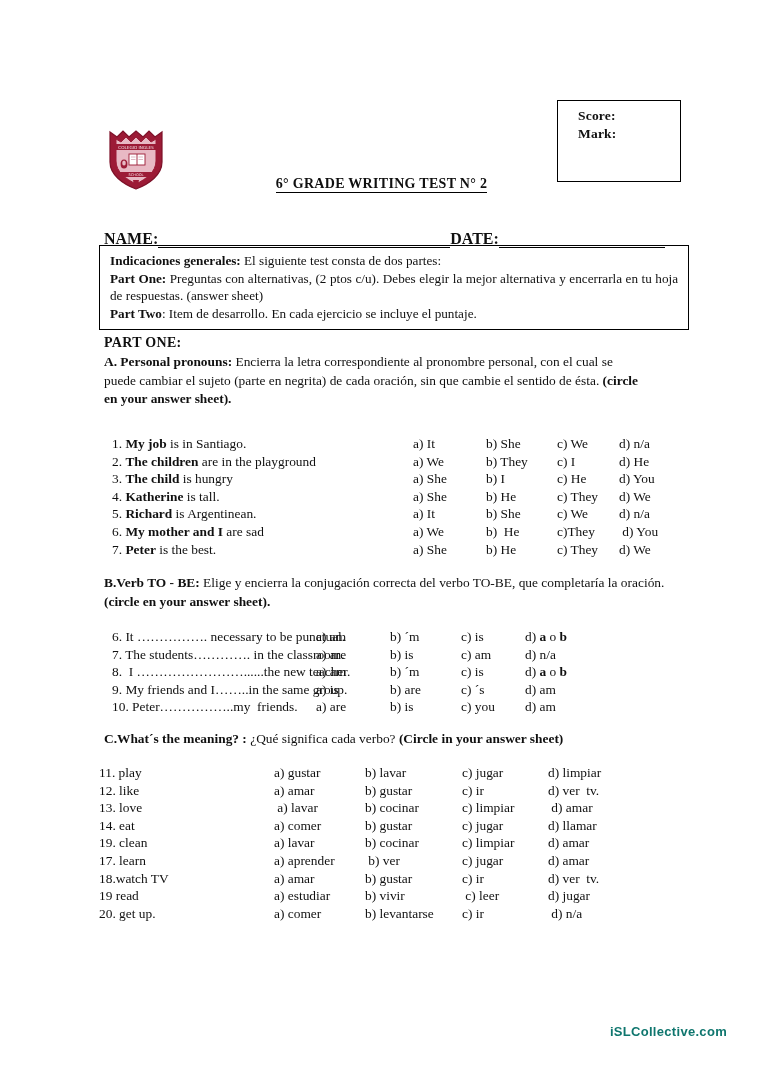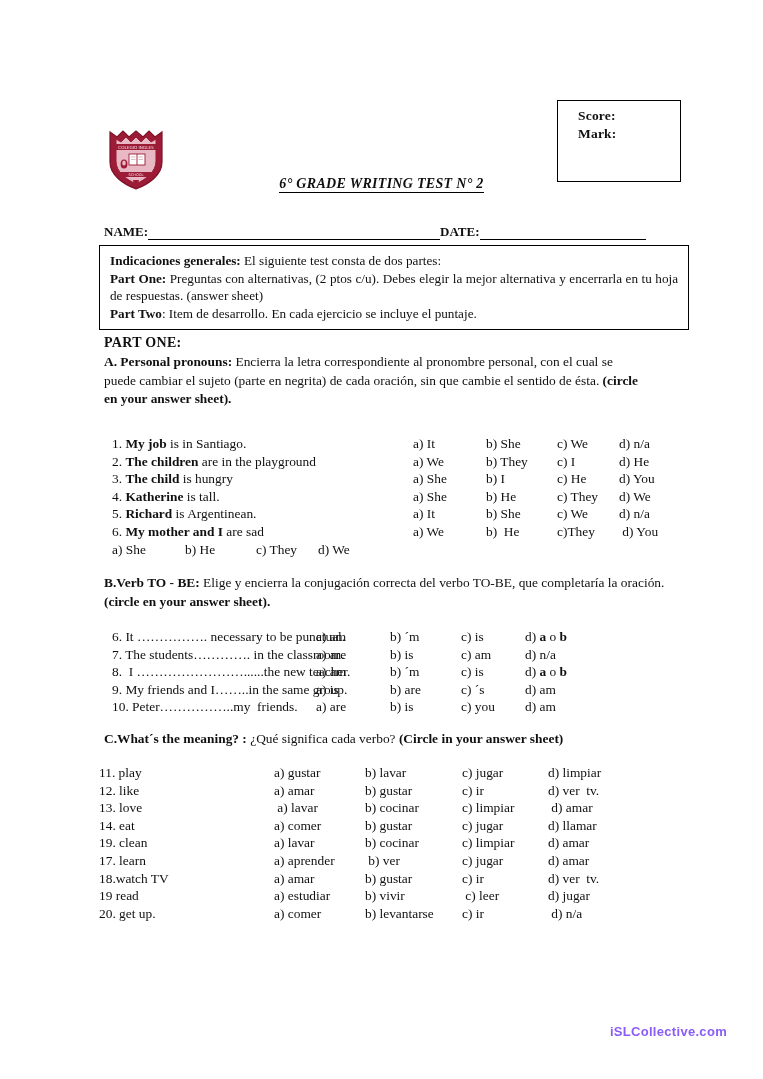--- a/index.html
+++ b/index.html
@@ -51,29 +51,28 @@
     top: 176px;
     width: 763px;
     text-align: center;
     font-size: 14px;
     font-weight: bold;
     letter-spacing: .3px;
   }
   .doc-title span {
     border-bottom: 1.6px solid #000;
     padding-bottom: 1px;
-    font-style: italic;
   }
 
   .name-date {
     position: absolute;
     left: 104px;
-    top: 224px;
+    top: 230px;
     width: 576px;
-    font-size: 13px;
+    font-size: 16px;
     font-weight: bold;
     display: flex;
     align-items: flex-end;
   }
   .nd-label { white-space: pre; }
   .nd-rule {
     flex: 0 0 auto;
     border-bottom: 1.5px solid #000;
     height: 15px;
   }
@@ -168,21 +167,21 @@
   #list-c .o2 { width: 86px; }
   #list-c .o3 { width: 80px; }
 
   .watermark {
     position: absolute;
     right: 36px;
     top: 1024px;
     font-family: "Liberation Sans", sans-serif;
     font-size: 13px;
     font-weight: bold;
-    color: #8b5cf6;
+    color: #0f766e;
     letter-spacing: .3px;
   }
 </style>
 </head>
 <body>
 
 <div class="page">
 
   <div class="score-box">
     <div class="line">Score:</div>
@@ -240,21 +239,21 @@
     <span class="b">A. Personal pronouns:</span><span> Encierra la letra correspondiente al pronombre personal, con el cual se puede  cambiar el sujeto (parte en negrita)  de cada oración, sin que cambie el sentido de ésta.  </span><span class="b">(circle en your answer sheet).</span>
   </div>
 
   <div class="qlist" id="list-a">
       <div class="qrow"><span class="qtext"><span>1. </span><b>My job</b><span> is in Santiago.</span></span><span class="opt o0">a) It</span><span class="opt o1">b) She</span><span class="opt o2">c) We</span><span class="opt o3">d) n/a</span></div>
       <div class="qrow"><span class="qtext"><span>2. </span><b>The children</b><span> are in the playground</span></span><span class="opt o0">a) We</span><span class="opt o1">b) They</span><span class="opt o2">c) I</span><span class="opt o3">d) He</span></div>
       <div class="qrow"><span class="qtext"><span>3. </span><b>The child</b><span> is hungry</span></span><span class="opt o0">a) She</span><span class="opt o1">b) I</span><span class="opt o2">c) He</span><span class="opt o3">d) You</span></div>
       <div class="qrow"><span class="qtext"><span>4. </span><b>Katherine</b><span> is tall.</span></span><span class="opt o0">a) She</span><span class="opt o1">b) He</span><span class="opt o2">c) They</span><span class="opt o3">d) We</span></div>
       <div class="qrow"><span class="qtext"><span>5. </span><b>Richard</b><span> is Argentinean.</span></span><span class="opt o0">a) It</span><span class="opt o1">b) She</span><span class="opt o2">c) We</span><span class="opt o3">d) n/a</span></div>
       <div class="qrow"><span class="qtext"><span>6. </span><b>My mother and I</b><span> are sad</span></span><span class="opt o0">a) We</span><span class="opt o1">b)  He</span><span class="opt o2">c)They</span><span class="opt o3"> d) You</span></div>
-      <div class="qrow"><span class="opt o0">a) She</span><span class="opt o1">b) He</span><span class="opt o2">c) They</span><span class="opt o3">d) We</span></div>
+      <div class="qrow"><span class="qtext"><span>7. </span><b>Peter</b><span> is the best.</span></span><span class="opt o0">a) She</span><span class="opt o1">b) He</span><span class="opt o2">c) They</span><span class="opt o3">d) We</span></div>
     </div>
 
   <div class="sec-b-intro">
     <span class="b">B.Verb   TO - BE:</span><span>  Elige y encierra la conjugación correcta del verbo TO-BE,   que completaría la oración. </span><span class="b">(circle en your answer sheet).</span>
   </div>
 
   <div class="qlist" id="list-b">
       <div class="qrow"><span class="qtext">6. It ……………. necessary to be punctual.</span><span class="opt o0">a) am</span><span class="opt o1">b) ´m</span><span class="opt o2">c) is</span><span class="opt o3">d) <b>a</b> o <b>b</b></span></div>
       <div class="qrow"><span class="qtext">7. The students…………. in the classroom.</span><span class="opt o0">a) are</span><span class="opt o1">b) is</span><span class="opt o2">c) am</span><span class="opt o3">d) n/a</span></div>
       <div class="qrow"><span class="qtext">8.  I ……………………......the new teacher.</span><span class="opt o0">a) am</span><span class="opt o1">b) ´m</span><span class="opt o2">c) is</span><span class="opt o3">d) <b>a</b> o <b>b</b></span></div>

